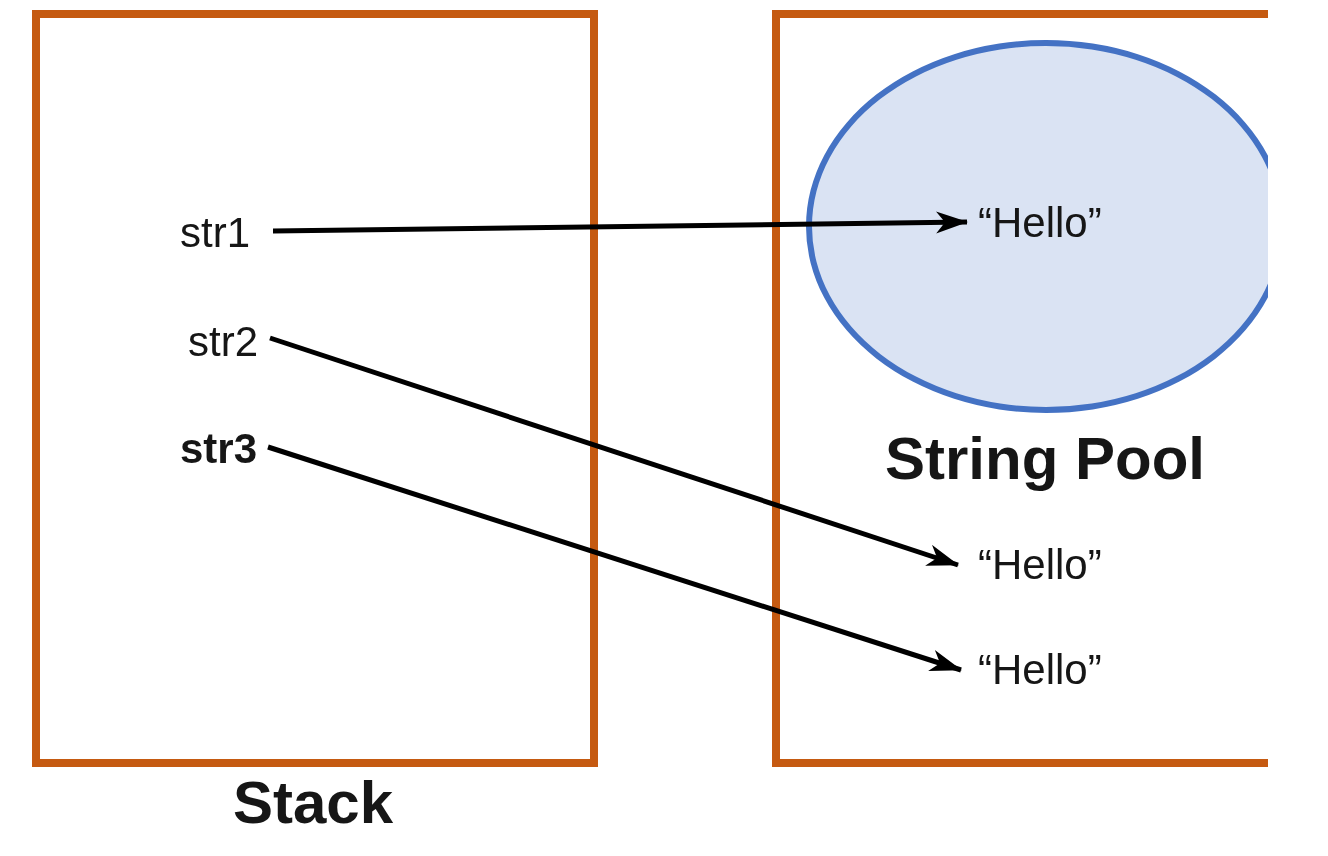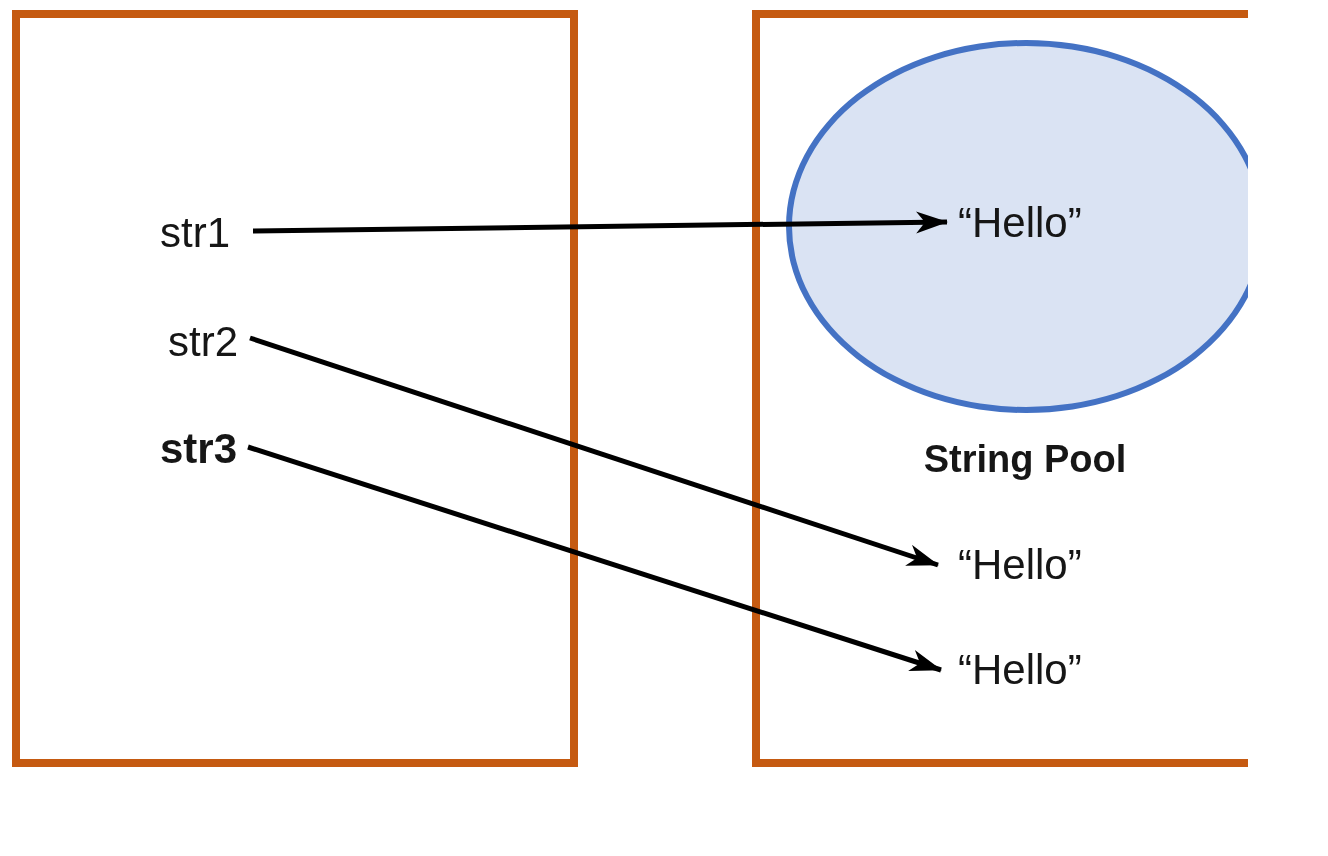--- a/index.html
+++ b/index.html
@@ -7,20 +7,21 @@
     padding: 0;
     background: #ffffff;
     font-family: "Liberation Sans", "DejaVu Sans", sans-serif;
   }
   .canvas {
     position: relative;
     width: 1248px;
     height: 856px;
     background: #ffffff;
     overflow: hidden;
+    margin-left: 20px;
   }
   .region-box {
     position: absolute;
     box-sizing: border-box;
     border: 8px solid var(--box-border, #C55A11);
     background: transparent;
   }
   .stack-box { left: 12px; top: 10px; width: 566px; height: 757px; }
   .heap-box  { left: 752px; top: 10px; width: 563px; height: 757px; }
   .pool-ellipse {
@@ -35,21 +36,21 @@
   .lbl {
     position: absolute;
     color: var(--text-color, #161616);
     font-size: 42px;
     line-height: 1;
     white-space: nowrap;
     transform: translateY(-50%);
   }
   .lbl.bold {
     font-weight: bold;
-    font-size: 38px;
+    font-size: 60px;
     transform: translate(-50%, -50%);
   }
   .var-str1 { left: 160px; top: 233px; }
   .var-str2 { left: 168px; top: 342px; }
   .var-str3 { left: 160px; top: 449px; font-weight: bold; }
   .pool-hello  { left: 958px; top: 223px; }
   .heap-hello1 { left: 958px; top: 565px; }
   .heap-hello2 { left: 958px; top: 670px; }
   .pool-title { left: 1025px; top: 459px; }
   .stack-title { left: 293px; top: 803px; }
@@ -63,20 +64,21 @@
 </style>
 </head>
 <body>
 
 <div class="canvas">
 
   <div class="region-box stack-box"></div>
   <div class="lbl var-str1">str1</div>
   <div class="lbl var-str2">str2</div>
   <div class="lbl var-str3">str3</div>
+  <div class="lbl bold stack-title">Stack</div>
 
   <div class="region-box heap-box"></div>
   <div class="pool-ellipse"></div>
   <div class="lbl pool-hello">“Hello”</div>
   <div class="lbl bold pool-title">String Pool</div>
   <div class="lbl heap-hello1">“Hello”</div>
   <div class="lbl heap-hello2">“Hello”</div>
 
   <svg class="arrow-layer" viewBox="0 0 1328 856" xmlns="http://www.w3.org/2000/svg">
     <defs>

